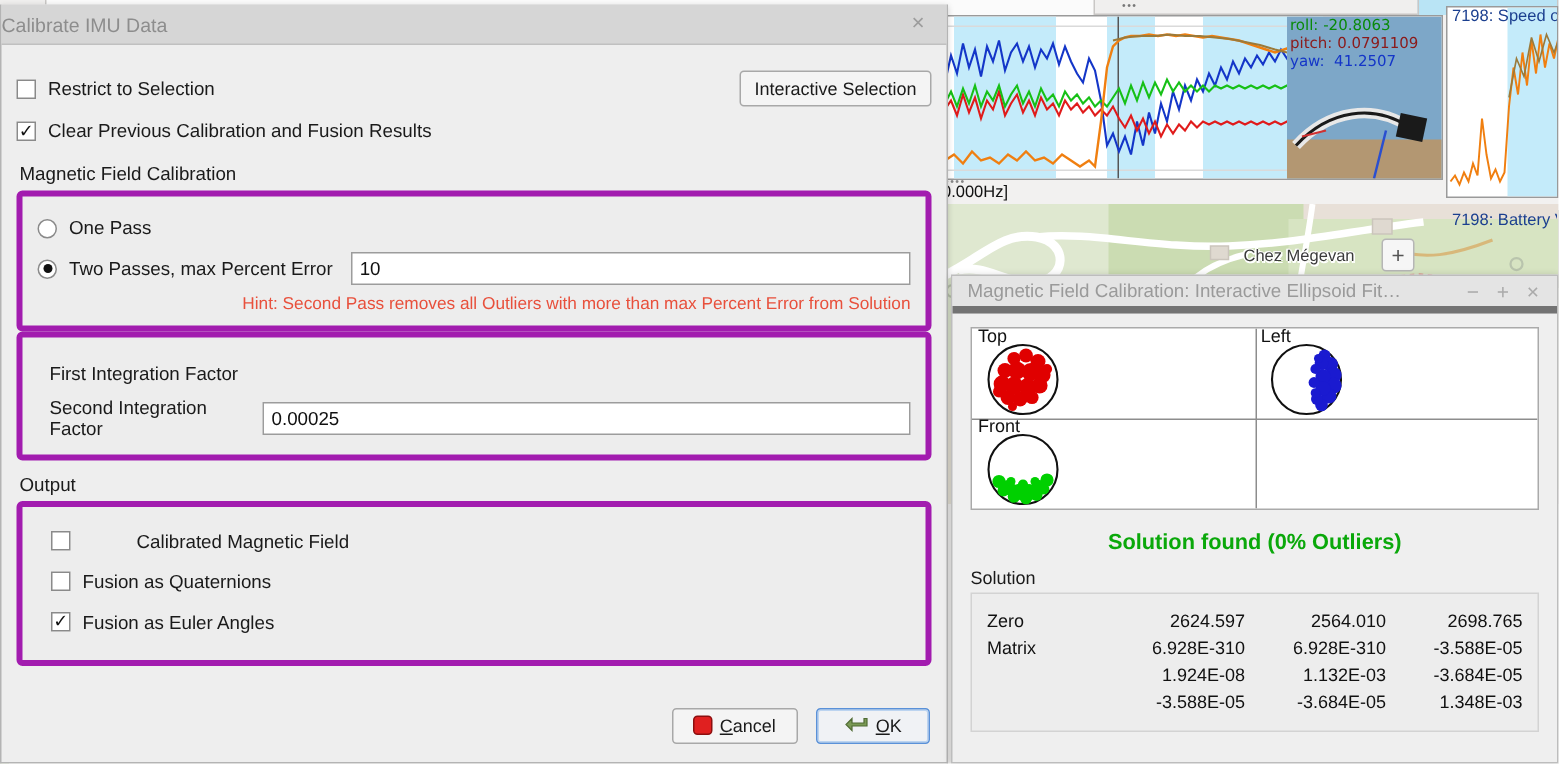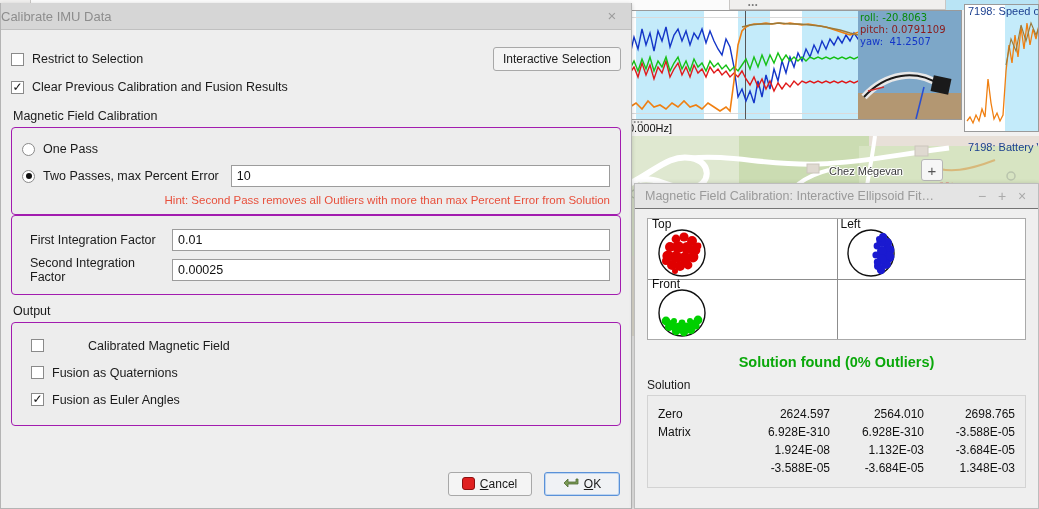--- a/index.html
+++ b/index.html
@@ -123,21 +123,21 @@
   }
 
   .btn {
     font-size: 12px; color: #1a1a1a; background: #f4f4f4;
     border: 1px solid #a8a8a8; border-radius: 3px; padding: 4px 9px;
     display: inline-flex; align-items: center; gap: 5px;
   }
   .btn.primary { border-color: #5a91d8; box-shadow: 0 0 0 1px #bcd4f0 inset; background:#f0f2f5; }
 
   .group {
-    border: 1px solid #a21caf; background: #ededed; border-radius: 4px;
+    border: 4px solid #a21caf; background: #ededed; border-radius: 4px;
   }
   .group-title { font-size: 12.5px; color: #1a1a1a; margin: 0 0 4px 2px; }
 
   .txt {
     border: 1px solid #9c9c9c; background: #fff; height: 22px;
     font-size: 12.5px; color: #111; padding: 2px 5px; line-height: 18px;
     font-family: "Liberation Sans", sans-serif;
   }
 
   .hint { font-size: 11.5px; color: #e8503c; text-align: right; }
@@ -152,21 +152,21 @@
   .ico-enter svg { display:block; }
   .u { text-decoration: underline; }
 
   
   .dlg2 {
     position: absolute; left: 634px; top: 183px; width: 405px; height: 326px;
     background: #efefef; border: 1px solid #bdbdbd;
     box-shadow: 0 1px 5px rgba(0,0,0,.2);
   }
   .dlg2-title {
-    height: 25px; background: #e4e4e4; border-bottom: 1px solid #737373;
+    height: 25px; background: #e4e4e4; border-bottom: 5px solid #737373;
     display: flex; align-items: center; padding: 0 6px 0 10px;
   }
   .dlg2-title .t { font-size: 12.5px; color: #9a9a9a; flex: 1; white-space: nowrap; overflow: hidden; }
   .dlg2-title .wb {
     width: 20px; text-align: center; font-size: 14px; color: #aaaaaa; line-height: 20px;
   }
 
   .quad {
     margin: 9px 12px 0 12px; height: 122px; background: #fff;
     border: 1px solid #aaaaaa; position: relative; overflow: hidden;
@@ -329,21 +329,20 @@
           <span class="rb checked"></span>
           <span class="cb-label">Two Passes, max Percent Error</span>
           <input class="txt" style="flex: 1 1 0%; margin-left: 12px;" value="10">
         </div>
         <div class="hint" style="margin-top:4px;">Hint: Second Pass removes all Outliers with more than max Percent Error from Solution</div>
       </div>
 
       <div class="group" style="padding:9px 10px;">
         <div class="row" style="height:30px;">
           <span class="field-label" style="width:150px;padding-left:8px;">First Integration Factor</span>
-          <input class="txt" style="flex: 1 1 0%;" value="0.01">
         </div>
         <div class="row" style="height:30px;">
           <span class="field-label" style="width:150px;padding-left:8px;">Second Integration Factor</span>
           <input class="txt" style="flex: 1 1 0%;" value="0.00025">
         </div>
       </div>
 
       <div class="group-title" style="margin-top:9px;">Output</div>
       <div class="group" style="padding:9px 10px 12px 10px;">
         <div class="row" style="height:27px;gap:36px;">

